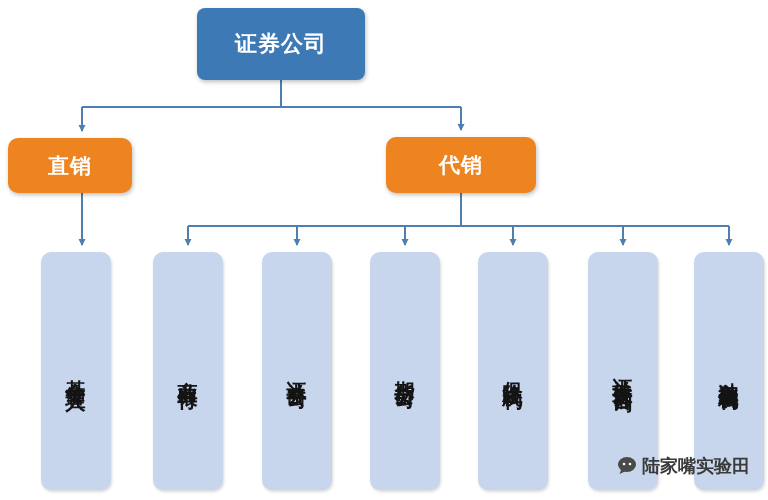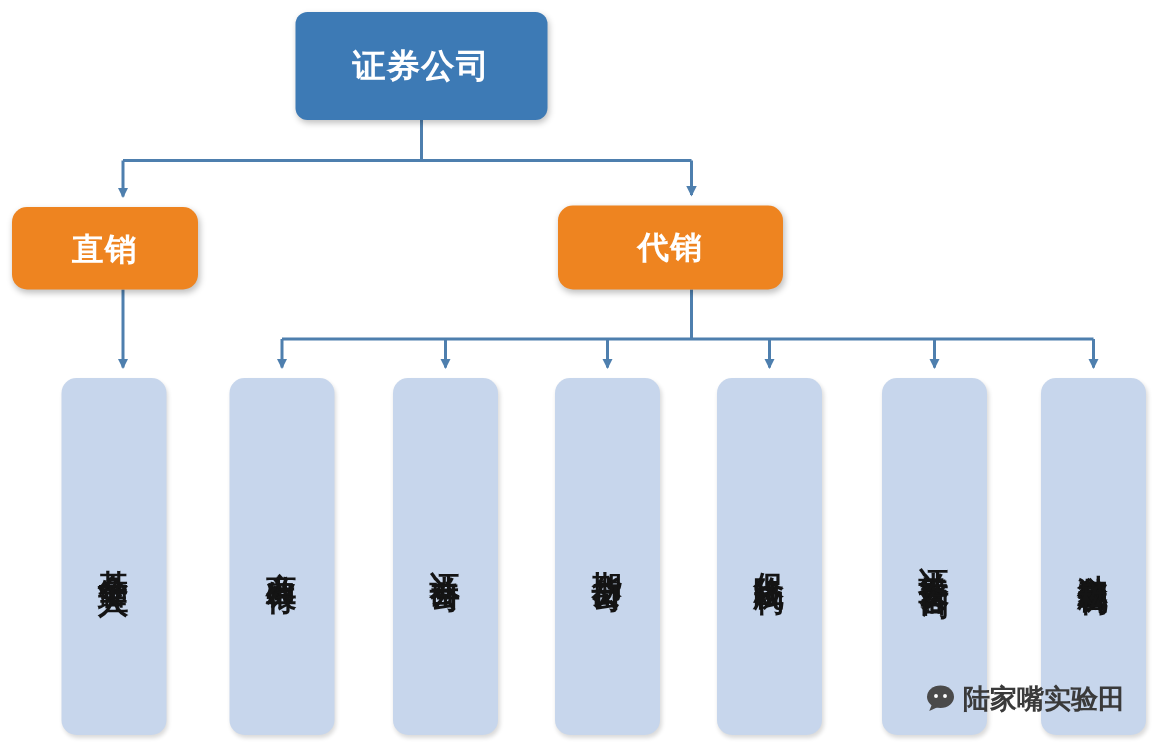--- a/index.html
+++ b/index.html
@@ -33,21 +33,21 @@
     font-size:22px;
     letter-spacing:1px;
   }
   .branch-node{
     background:var(--branch-color);
     border-radius:10px;
     font-size:21px;
     letter-spacing:1px;
   }
   #branch-0{left:8px;top:138px;width:124px;height:55px;}
-  #branch-1{left:372px;top:137px;width:150px;height:56px;}
+  #branch-1{left:386px;top:137px;width:150px;height:56px;}
   .leaf-node{
     position:absolute;
     top:252px;height:238px;width:70px;
     background:var(--leaf-color);
     border-radius:10px;
     display:flex;align-items:center;justify-content:center;
     box-shadow:1px 2px 3px rgba(0,0,0,0.15);
   }
   .leaf-label{
     writing-mode:vertical-rl;

